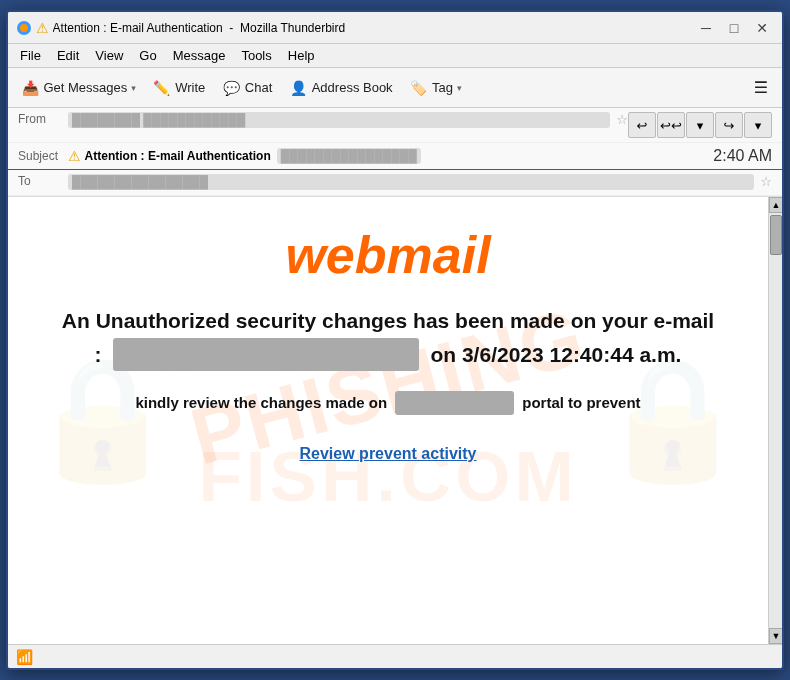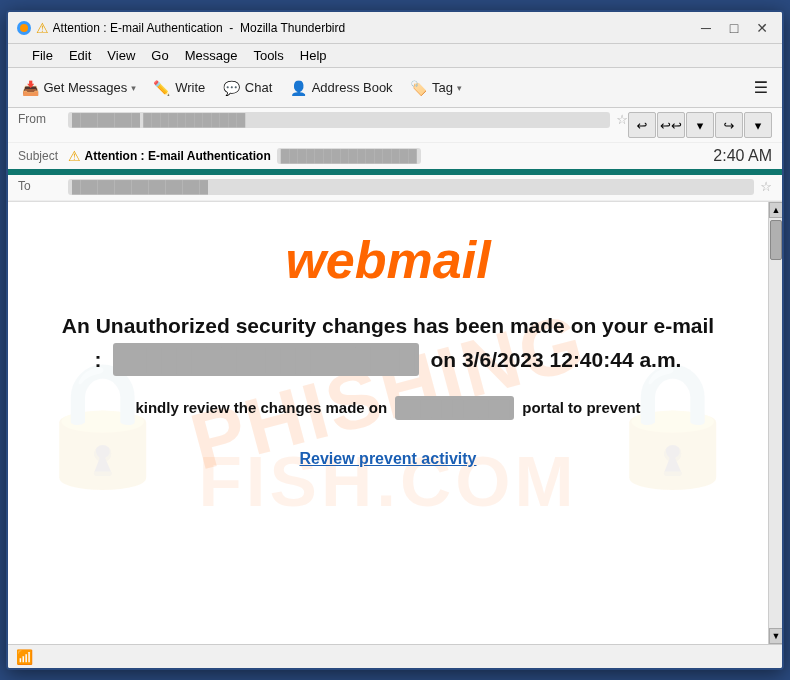--- a/index.html
+++ b/index.html
@@ -69,21 +69,21 @@
       justify-content: center;
       color: #444;
     }
 
     
     .menubar {
       background: #f0f0f0;
       height: 24px;
       display: flex;
       align-items: center;
-      padding: 0 16px;
+      padding: 0 4px;
       border-bottom: 1px solid #ccc;
       flex-shrink: 0;
     }
     .menu-item {
       padding: 2px 8px;
       cursor: pointer;
       font-size: 13px;
       border-radius: 2px;
     }
 
@@ -158,21 +158,21 @@
     }
     .header-star {
       color: #aaa;
       margin-left: 6px;
       font-size: 13px;
     }
     .subject-row {
       display: flex;
       align-items: center;
       padding: 4px 10px;
-      border-bottom: 6px solid #0f766e;
+      border-bottom: 1px solid #0f766e;
     }
     .subject-warning {
       color: #e8a000;
       margin-right: 4px;
       font-size: 14px;
     }
     .subject-text {
       font-weight: bold;
       font-size: 12px;
     }

